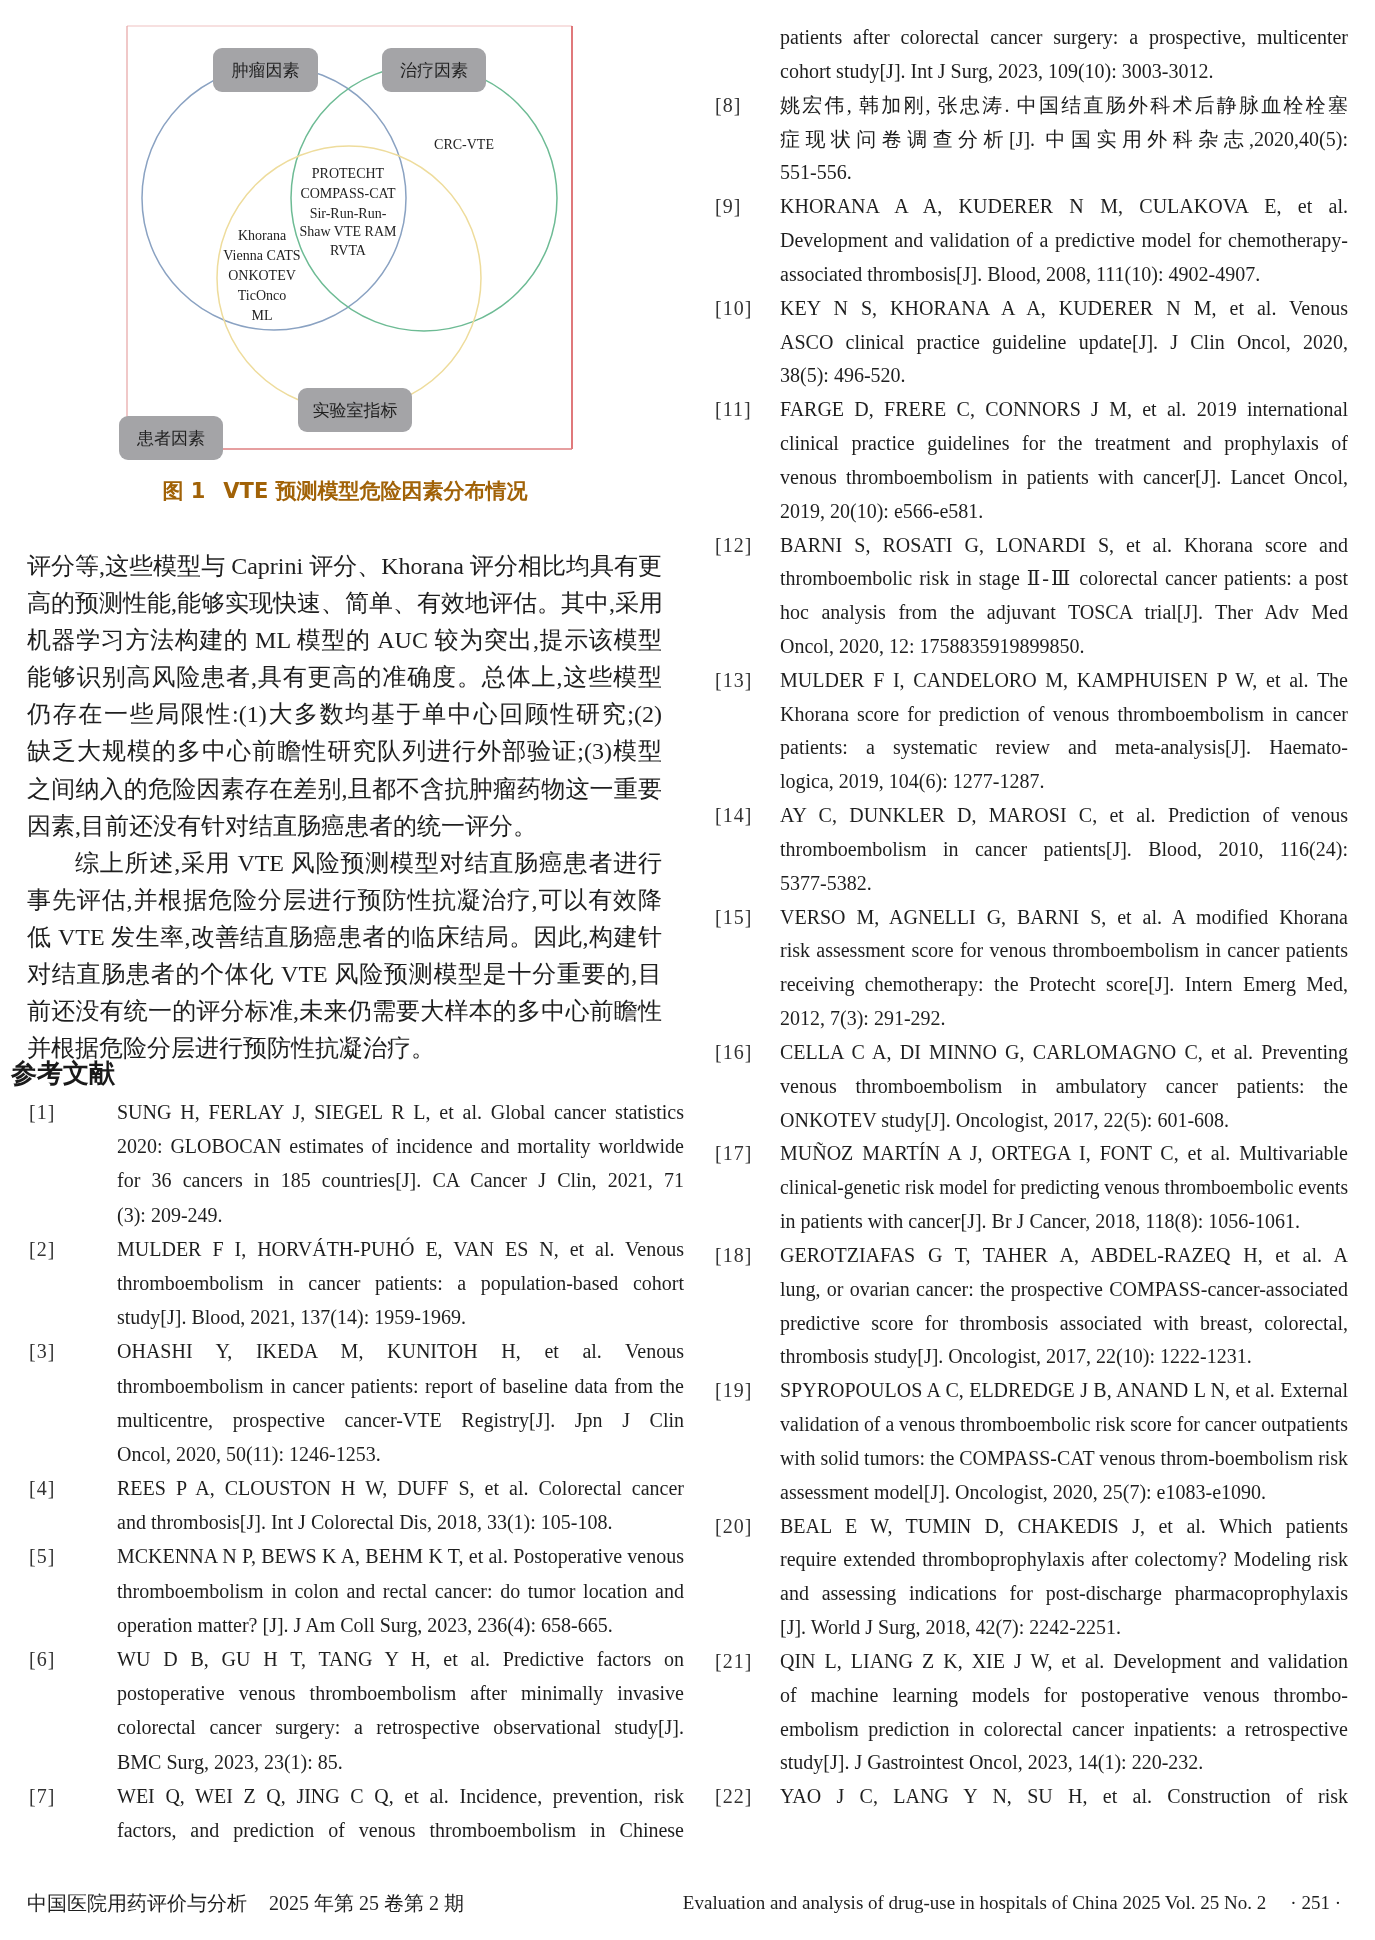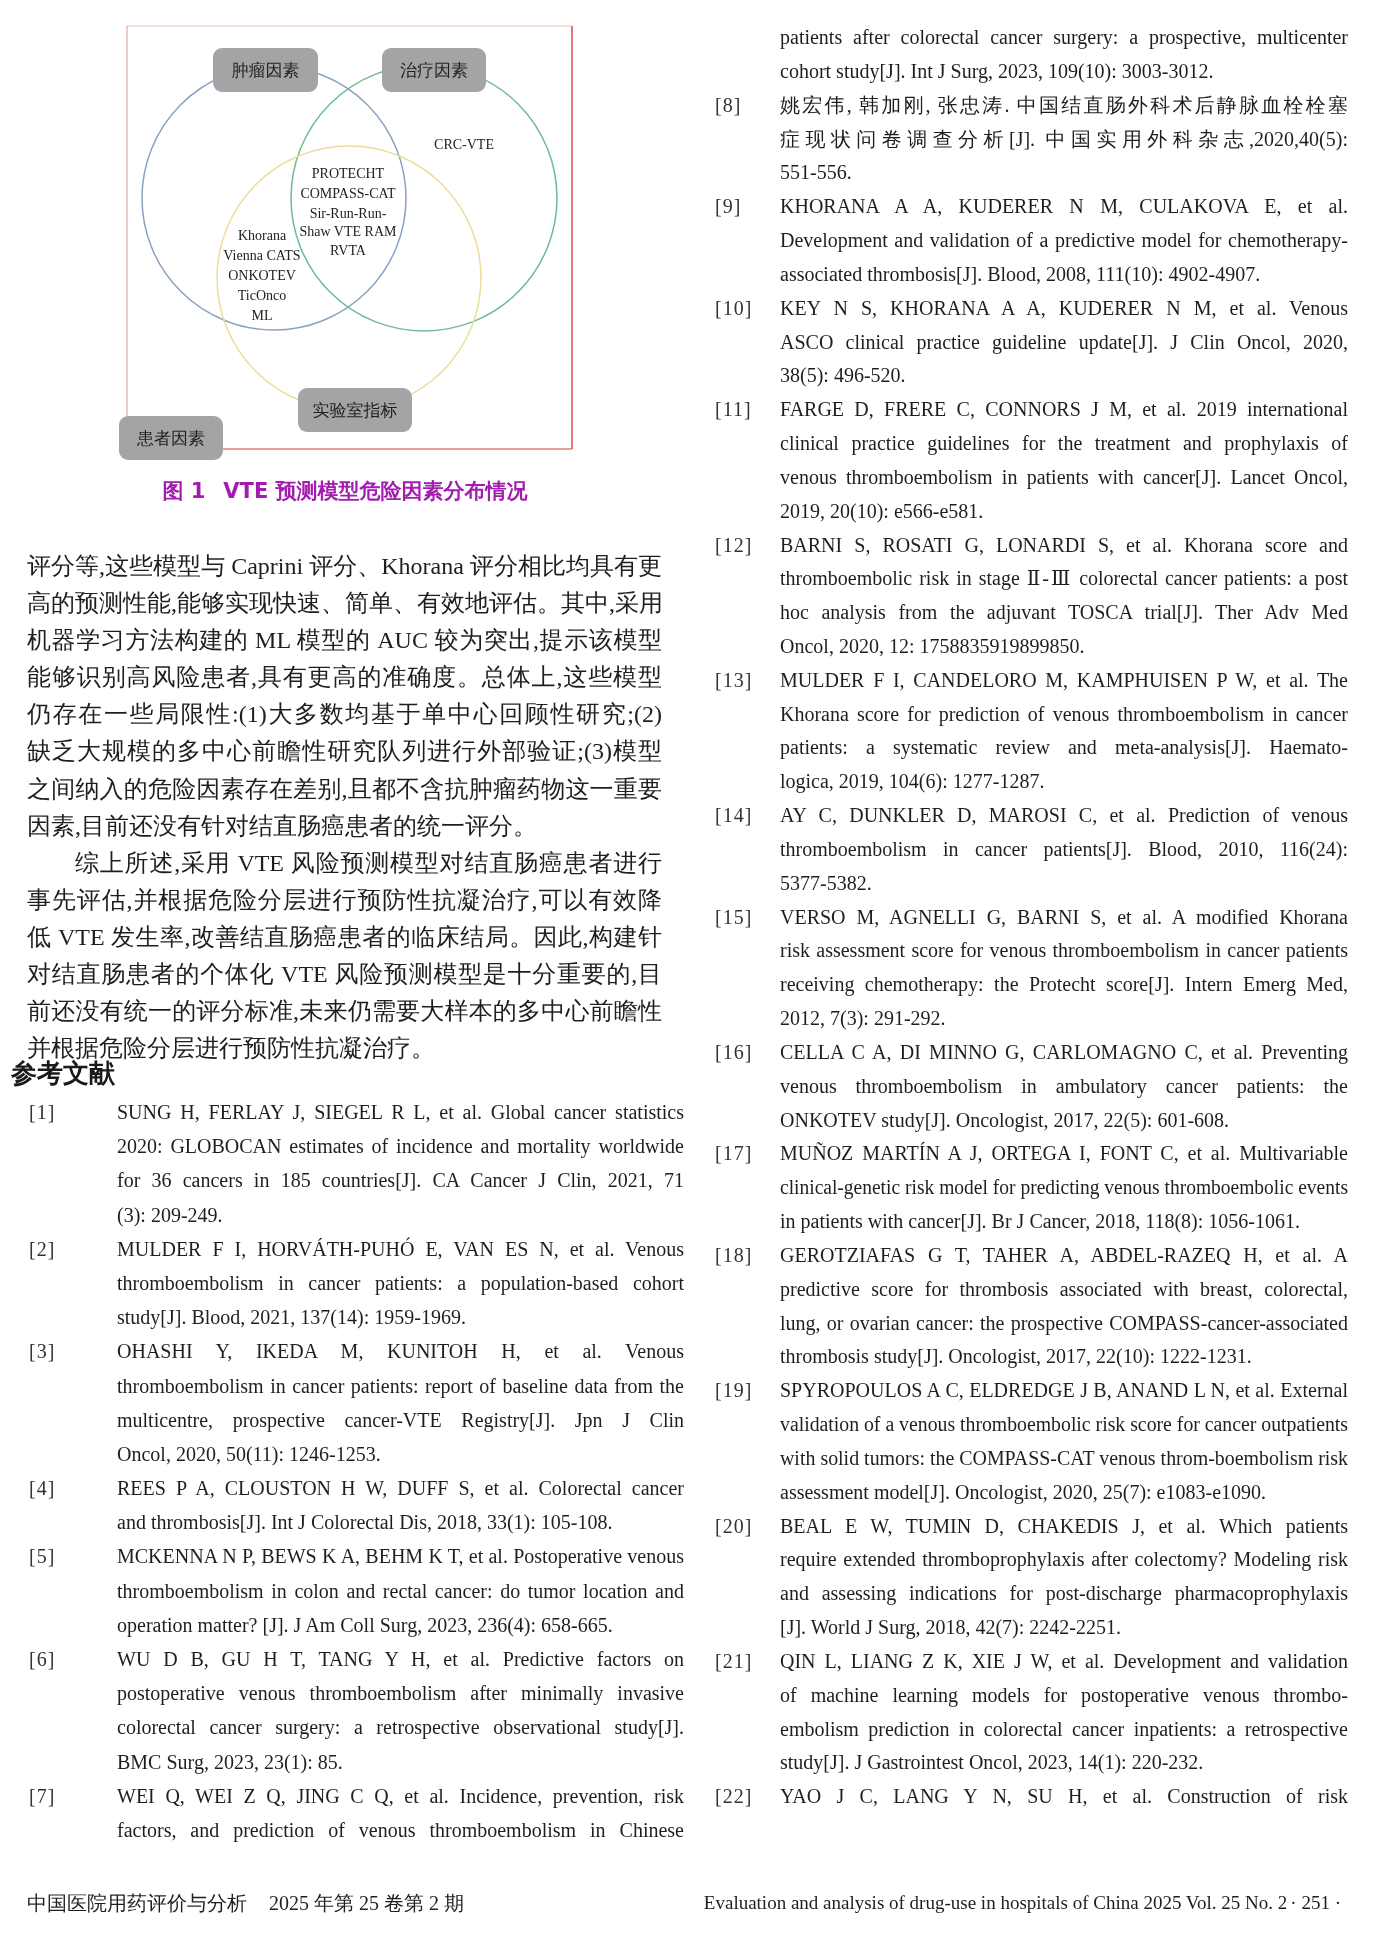--- a/index.html
+++ b/index.html
@@ -8,21 +8,21 @@
     background: #ffffff; color: #1e1e1e;
     font-family: "Liberation Serif", "DejaVu Serif", serif;
   }
   
   #figure { position: absolute; left: 0; top: 0; width: 690px; height: 470px; }
   #figure .set-label { font-family: "DejaVu Sans", "Liberation Sans", sans-serif; font-size: 17px; fill: #1f1f1f; }
   #figure .model-label { font-family: "Liberation Serif", "DejaVu Serif", serif; font-size: 14px; fill: #222222; }
   #caption {
     position: absolute; left: 0; top: 477px; width: 690px; height: 28px; line-height: 28px;
     text-align: center; font-family: "DejaVu Sans", "Liberation Sans", sans-serif;
-    font-weight: bold; font-size: 21px; color: #a21caf; white-space: nowrap;
+    font-weight: bold; font-size: 21px; color: #a16207; white-space: nowrap;
   }
   #caption .cap-num { margin-right: 18px; }
 
   
   .ln { display: block; white-space: nowrap; text-align: justify; text-align-last: justify; overflow: visible; }
   .ln.last { text-align-last: left; text-align: left; }
 
   
   #body-text {
     position: absolute; left: 27px; top: 548px; width: 635px;
@@ -51,21 +51,21 @@
   
   #footer-left {
     position: absolute; left: 27px; top: 1891px; height: 24px; line-height: 24px;
     font-size: 20px; white-space: nowrap; color: #1e1e1e;
   }
   #footer-left .issue { margin-left: 22px; }
   #footer-right {
     position: absolute; right: 34px; top: 1891px; height: 24px; line-height: 24px;
     font-size: 19px; white-space: nowrap; color: #1e1e1e;
   }
-  #footer-right .page-no { margin-left: 3px; }
+  #footer-right .page-no { margin-left: 24px; }
 </style>
 </head>
 <body>
 
 <div id="page">
 
   <svg id="figure" viewBox="0 0 690 470" width="690" height="470">
 
     <line x1="127" y1="26" x2="572" y2="26" stroke="#f0c2c2" stroke-width="1.2"></line>
     <line x1="127" y1="26" x2="127" y2="449" stroke="#e6a3a3" stroke-width="1.2"></line>
@@ -284,22 +284,22 @@
       <div class="ref-text">
         <div class="ln">MUÑOZ MARTÍN A J, ORTEGA I, FONT C, et al. Multivariable</div>
         <div class="ln" style="width: 583px; transform-origin: 0px 0px; transform: scaleX(0.974271);">clinical-genetic risk model for predicting venous thromboembolic events</div>
         <div class="ln last">in patients with cancer[J]. Br J Cancer, 2018, 118(8): 1056-1061.</div>
       </div>
     </div>
     <div class="ref">
       <span class="ref-label">[18]</span>
       <div class="ref-text">
         <div class="ln">GEROTZIAFAS G T, TAHER A, ABDEL-RAZEQ H, et al. A</div>
+        <div class="ln">lung, or ovarian cancer: the prospective COMPASS-cancer-associated</div>
         <div class="ln">predictive score for thrombosis associated with breast, colorectal,</div>
-        <div class="ln">lung, or ovarian cancer: the prospective COMPASS-cancer-associated</div>
         <div class="ln last">thrombosis study[J]. Oncologist, 2017, 22(10): 1222-1231.</div>
       </div>
     </div>
     <div class="ref">
       <span class="ref-label">[19]</span>
       <div class="ref-text">
         <div class="ln">SPYROPOULOS A C, ELDREDGE J B, ANAND L N, et al. External</div>
         <div class="ln" style="width: 575px; transform-origin: 0px 0px; transform: scaleX(0.987826);">validation of a venous thromboembolic risk score for cancer outpatients</div>
         <div class="ln" style="width: 571px; transform-origin: 0px 0px; transform: scaleX(0.994746);">with solid tumors: the COMPASS-CAT venous throm-boembolism risk</div>
         <div class="ln last">assessment model[J]. Oncologist, 2020, 25(7): e1083-e1090.</div>

